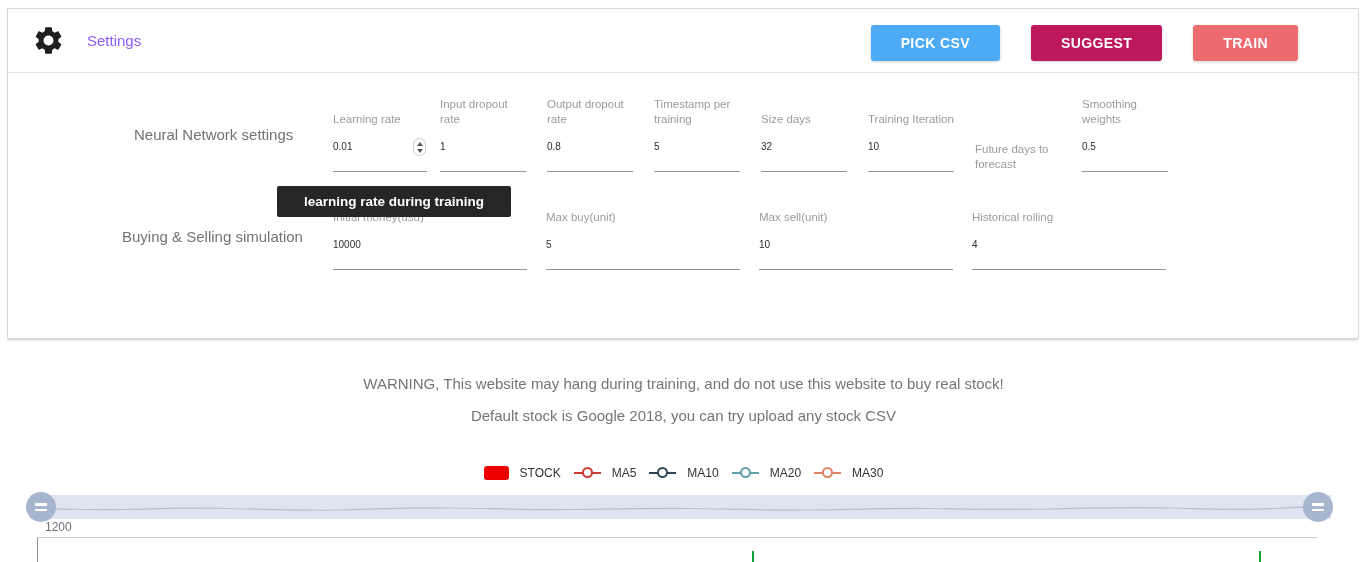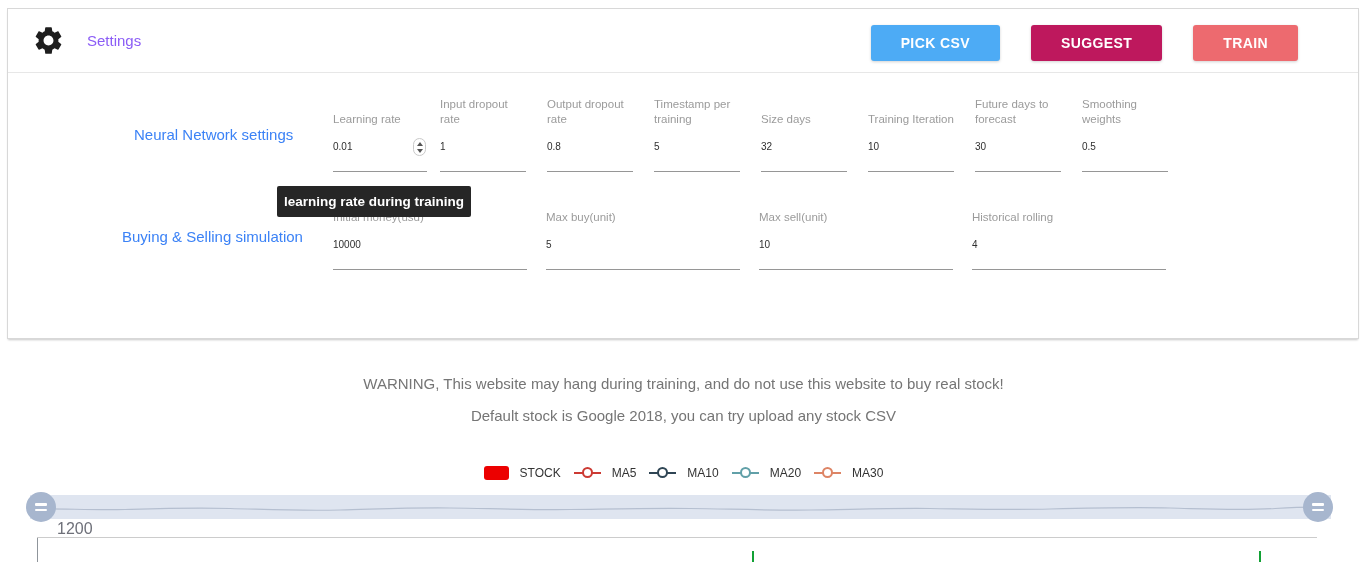--- a/index.html
+++ b/index.html
@@ -26,21 +26,21 @@
     height:36px; border:none; border-radius:3px; color:#fff;
     font-family:"Liberation Sans", sans-serif;
     font-size:14px; font-weight:bold; letter-spacing:0.4px;
     padding:0 30px; cursor:pointer; margin-top:4px;
     box-shadow:0 1px 3px rgba(0,0,0,0.18);
   }
   .btn-pick { margin-left:auto; }
   .btn-suggest { margin-left:31px; }
   .btn-train { margin-left:31px; }
 
-  .row-label { position:absolute; font-size:15px; color:#3b82f6; white-space:nowrap; }
+  .row-label { position:absolute; font-size:15px; color:#737373; white-space:nowrap; }
   .row-label-1 { left:126px; top:117px; }
   .row-label-2 { left:114px; top:219px; }
 
   .fields { position:absolute; display:flex; align-items:flex-end; }
   .fields-1 { left:325px; top:87px; }
   .fields-2 { left:325px; top:185px; }
   .field { display:flex; flex-direction:column; justify-content:flex-end; width:86px; margin-right:21px; }
   .field.wide { width:94px; margin-right:13px; }
   .fields-2 .field { width:194px; margin-right:19px; }
   .f-label { font-size:11.5px; line-height:15px; color:#9b9b9b; display:flex; align-items:flex-end; min-height:31px; }
@@ -53,21 +53,21 @@
     border:1px solid #c9c9c9; border-radius:7px; background:#fff;
     display:flex; flex-direction:column; align-items:center; justify-content:center; gap:3px;
   }
   .spin .up   { width:0; height:0; border-left:3px solid transparent; border-right:3px solid transparent; border-bottom:4px solid #555; }
   .spin .down { width:0; height:0; border-left:3px solid transparent; border-right:3px solid transparent; border-top:4px solid #555; }
 
   
   .tooltip {
     position:absolute; left:277px; top:186px; z-index:5;
     background:#262626; color:#fff; border-radius:2px;
-    font-size:13.5px; font-weight:bold; padding:8px 7px; white-space:nowrap;
+    font-size:13.5px; font-weight:bold; padding:8px 27px; white-space:nowrap;
   }
 
   
   .notice { position:absolute; left:0; width:100%; text-align:center; color:#757575; font-size:15px; }
   .notice-1 { top:375px; }
   .notice-2 { top:407px; }
 
   
   .legend {
     position:absolute; top:466px; left:0; right:0;
@@ -91,21 +91,21 @@
     position:absolute; top:50%; transform:translateY(-50%);
     width:30px; height:30px; border-radius:50%; background:#a7b6ce;
     display:flex; flex-direction:column; align-items:center; justify-content:center; gap:3px;
     cursor:ew-resize; z-index:2;
   }
   .ds-handle .bar { width:12px; height:2.5px; background:#fff; border-radius:1px; }
   .ds-left  { left:-4px; }
   .ds-right { left:1273px; }
 
   
-  .ytick { position:absolute; left:57px; top:520px; font-size:16px; color:#6e7079; }
+  .ytick { position:absolute; left:45px; top:520px; font-size:12px; color:#6e7079; }
   .axis-v { position:absolute; left:37px; top:537px; width:1px;  height:25px; background:#8f959b; }
   .grid-h { position:absolute; left:37px; top:537px; width:1280px; height:1px; background:#ccc; }
   .wick   { position:absolute; top:551px; width:2px; height:11px; }
   .wick-1 { left:752px; }
   .wick-2 { left:1259px; }
 </style>
 </head>
 <body>
 
 <div class="card">
@@ -146,21 +146,20 @@
     <div class="field">
       <div class="f-label">Size days</div>
       <div class="f-value">32</div>
     </div>
     <div class="field">
       <div class="f-label">Training Iteration</div>
       <div class="f-value">10</div>
     </div>
     <div class="field">
       <div class="f-label">Future days to forecast</div>
-      <div class="f-value">30</div>
     </div>
     <div class="field">
       <div class="f-label">Smoothing weights</div>
       <div class="f-value">0.5</div>
     </div>
   </div>
 
   <div class="row-label row-label-2">Buying &amp; Selling simulation</div>
 
   <div class="fields fields-2">

